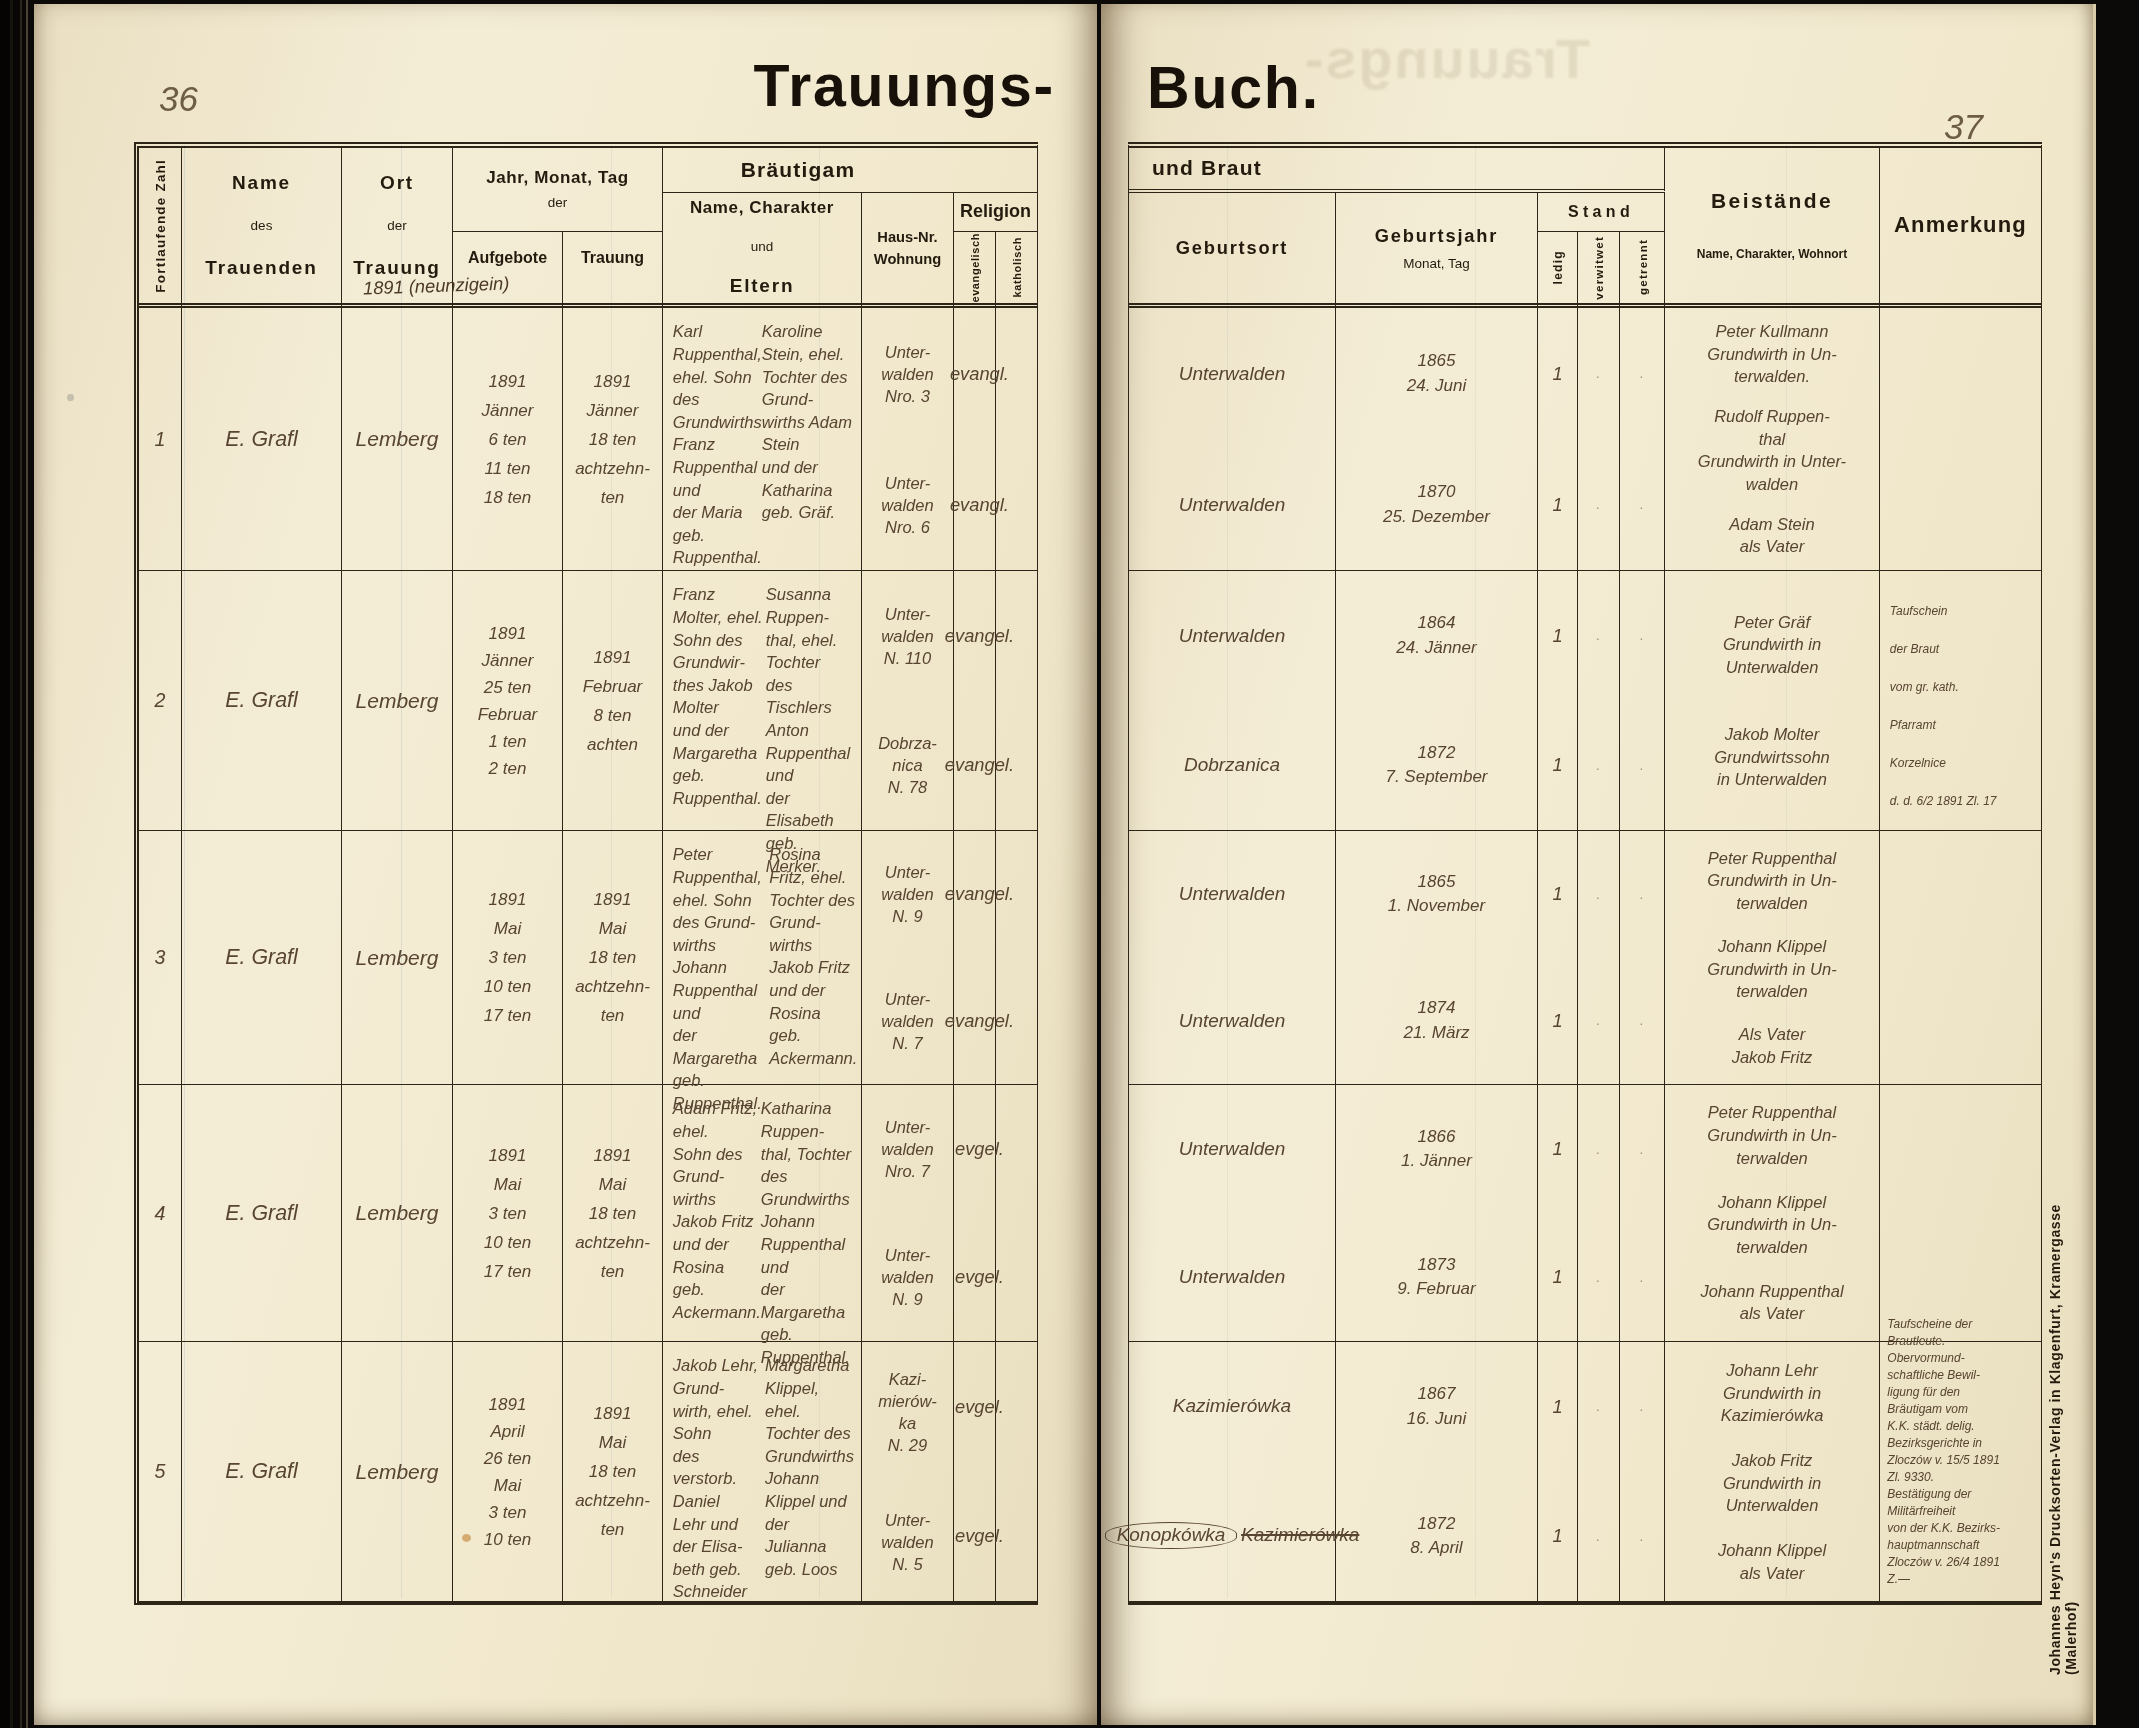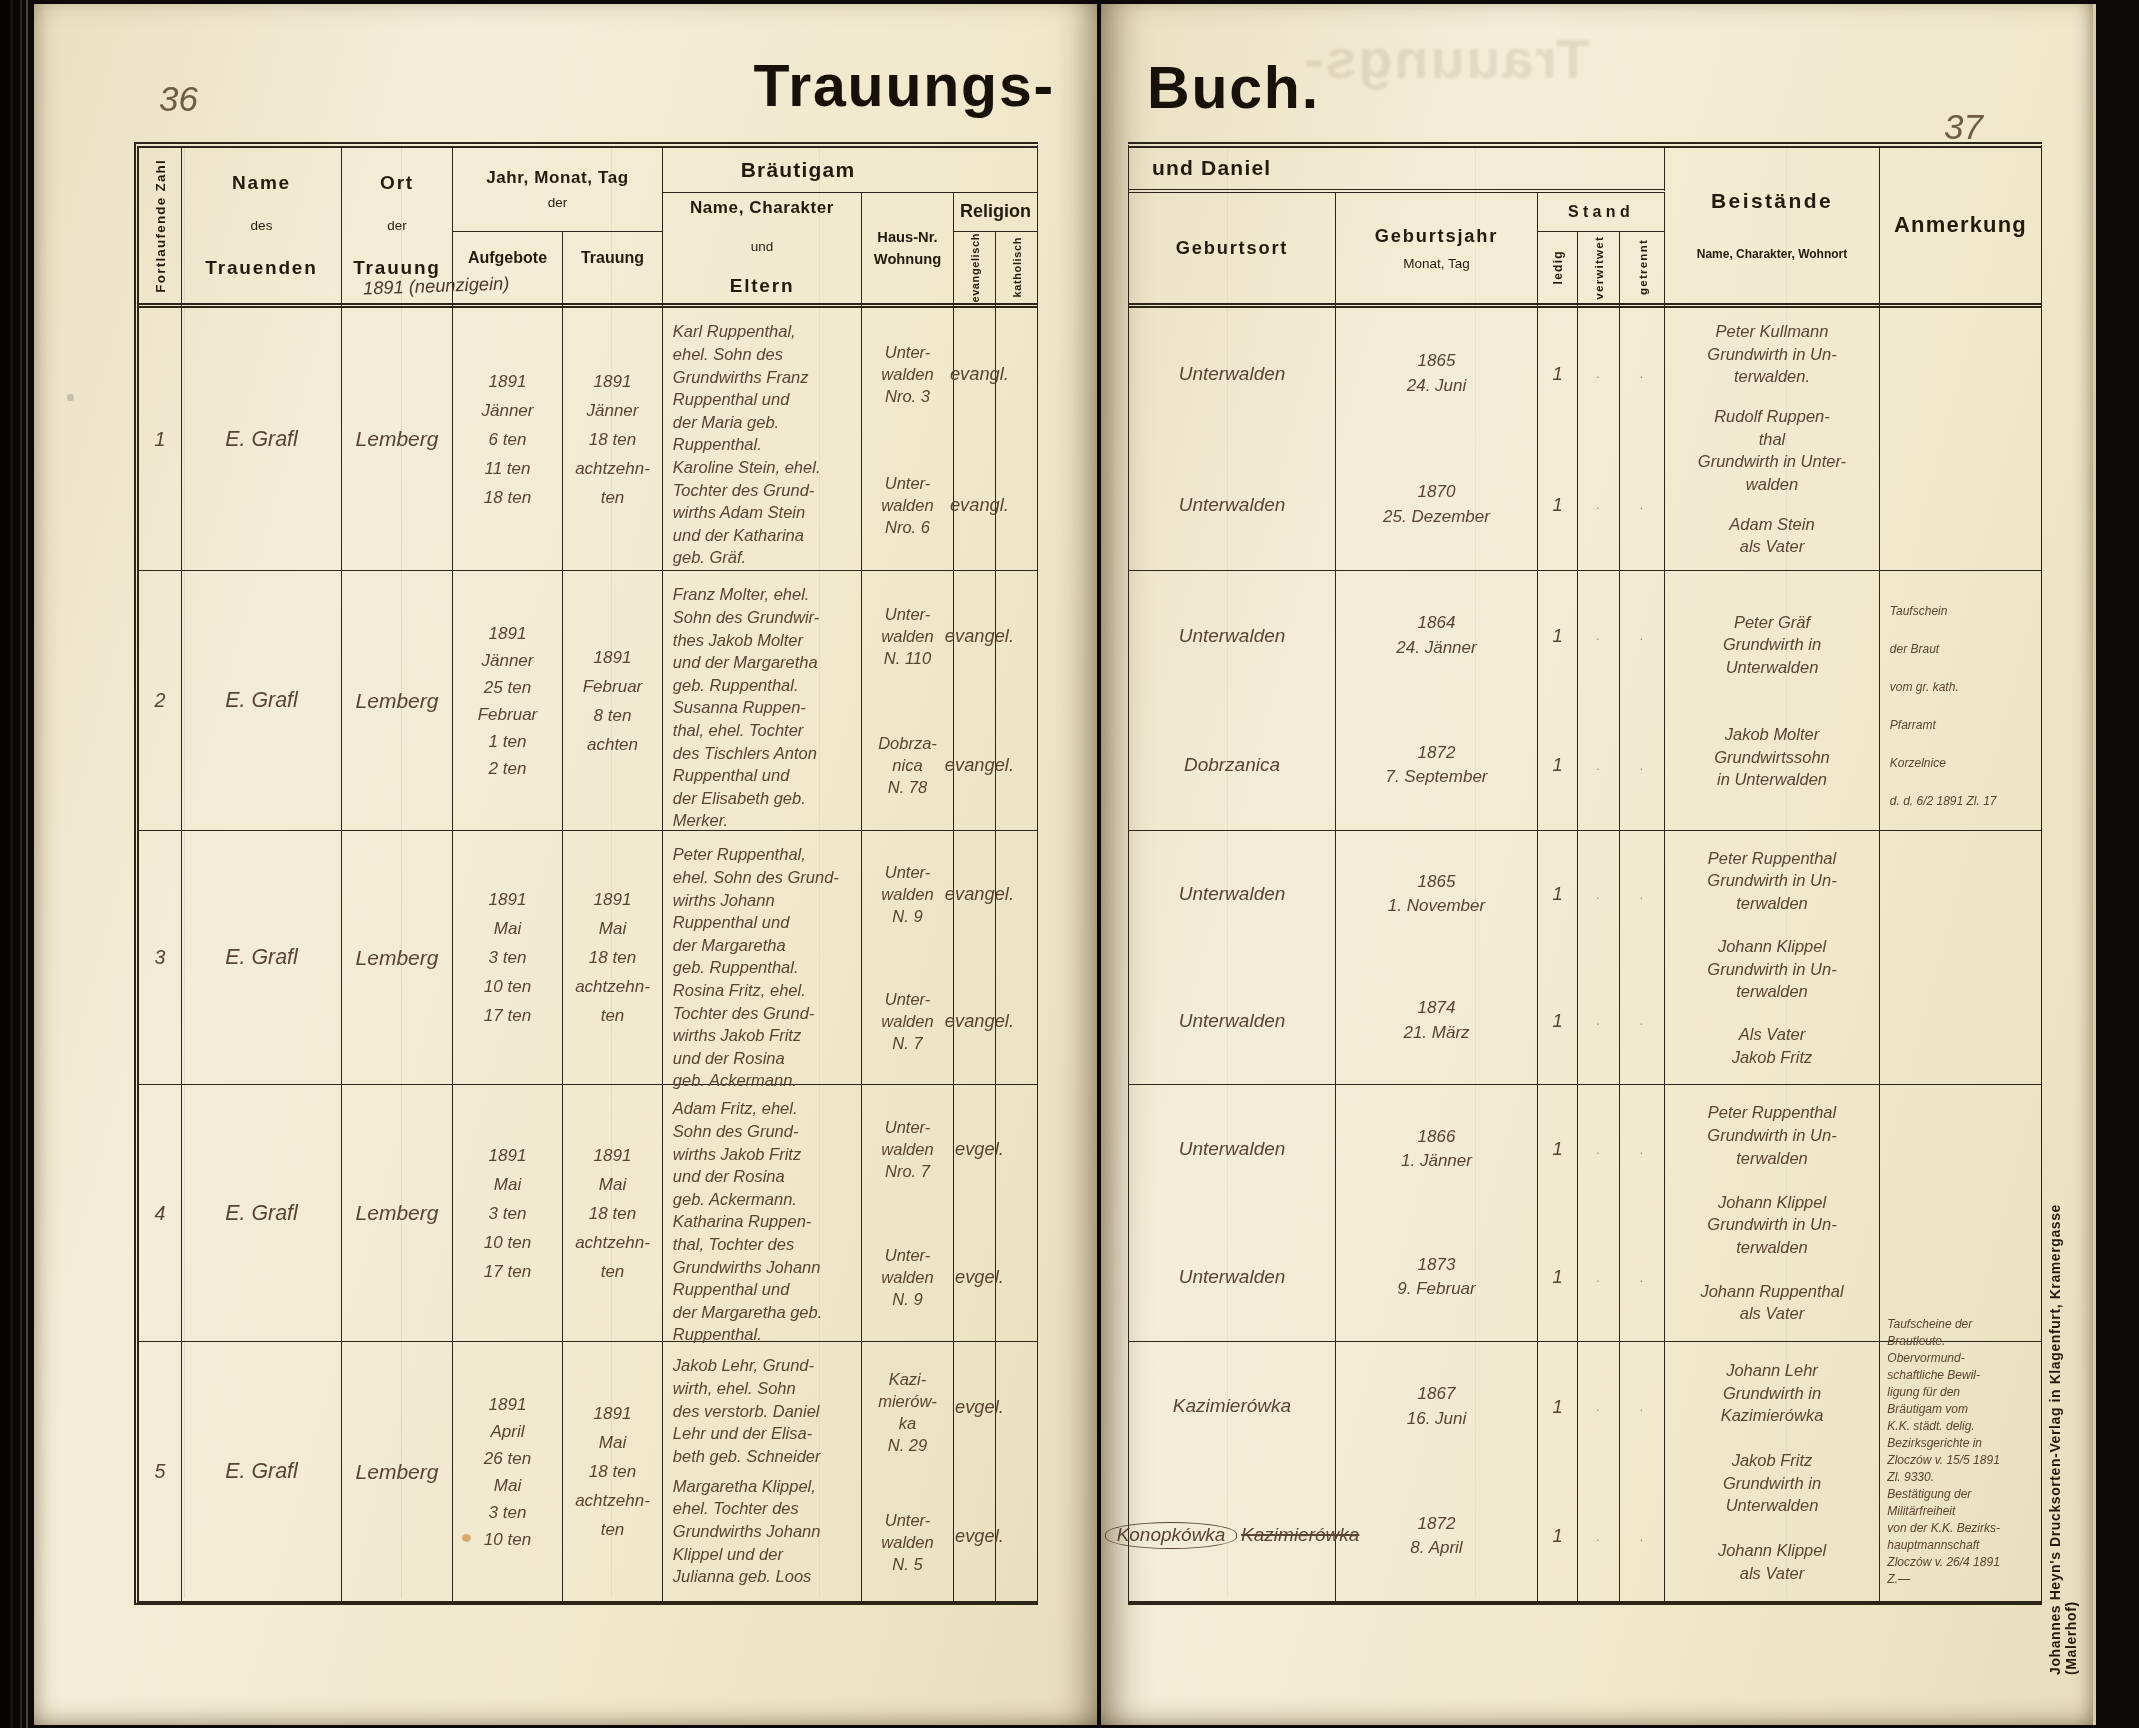--- a/index.html
+++ b/index.html
@@ -35,21 +35,21 @@
       grid-template-rows:45px 39px 52px 24.5px 263px 260px 254px 257px 260px;}
   .c{border-right:1.2px solid var(--ln);border-bottom:1.2px solid var(--ln);position:relative;min-width:0;}
   .ce{border-right:none;}          
   .hb{border-bottom:5.5px double var(--ln);}  
   .dbl{border-bottom:4.3px double var(--ln);}
   
   .mid{display:flex;align-items:center;justify-content:center;text-align:center;}
   .datec{display:flex;flex-direction:column;align-items:center;justify-content:center;text-align:center;
          font-size:17px;line-height:29px;}
   .two{display:flex;flex-direction:column;justify-content:space-around;align-items:center;text-align:center;}
-  .eltern{display:flex;flex-direction:column;justify-content:space-between;padding:12.2px 3.7px 13.5px 9.8px;}
+  .eltern{display:flex;flex-direction:row;justify-content:space-between;padding:12.2px 3.7px 13.5px 9.8px;}
   .para{font-size:16.5px;line-height:22.6px;}
   .wohn div{font-size:16.5px;line-height:22px;}
   .rel{font-size:18.3px;white-space:nowrap;transform:translateX(4.9px);}
   .geb div{font-size:19px;white-space:nowrap;}
   .gj{font-size:17px;line-height:24.5px;}
   .st div{font-size:18.3px;}
   .dots div{font-size:13.5px;opacity:.55;}
   .beist{display:flex;flex-direction:column;justify-content:space-evenly;padding:4.9px 6.1px;text-align:center;gap:10px;}
   .blk{font-size:16.5px;line-height:22.6px;}
   .anmA{font-size:12px;line-height:38px;padding:21px 3.7px 0 9.8px;}
@@ -410,21 +410,21 @@
     <div class="title" style="left:46px;top:50px;">Buch.</div>
     <div class="pagenum hw" style="left:843px;top:103px;">37</div>
 
     <div class="feint" style="left:126px;top:141px;height:1453px;opacity:.15;"></div>
     <div class="feint" style="left:374px;top:141px;height:1453px;opacity:.13;"></div>
     <div class="feint" style="left:685px;top:141px;height:1453px;opacity:.13;"></div>
 
     <div class="tbl rt">
 
       <div class="c dbl ph" style="grid-area:1/1/2/6;flex-direction:row;justify-content:flex-start;padding-left:23px;">
-        <span class="h5">und Daniel</span>
+        <span class="h5">und Braut</span>
       </div>
       <div class="c hb ph" style="grid-area:2/1/5/2;justify-content:center;">
         <span class="h1" style="font-size:18.3px;">Geburtsort</span>
       </div>
       <div class="c hb ph" style="grid-area:2/2/5/3;justify-content:center;gap:8.6px;">
         <span class="h1" style="font-size:18.3px;">Geburtsjahr</span>
         <span class="h2">Monat, Tag</span>
       </div>
       <div class="c ph" style="grid-area:2/3/3/6;justify-content:center;">
         <span class="h4" style="letter-spacing:4.3px;">Stand</span>

